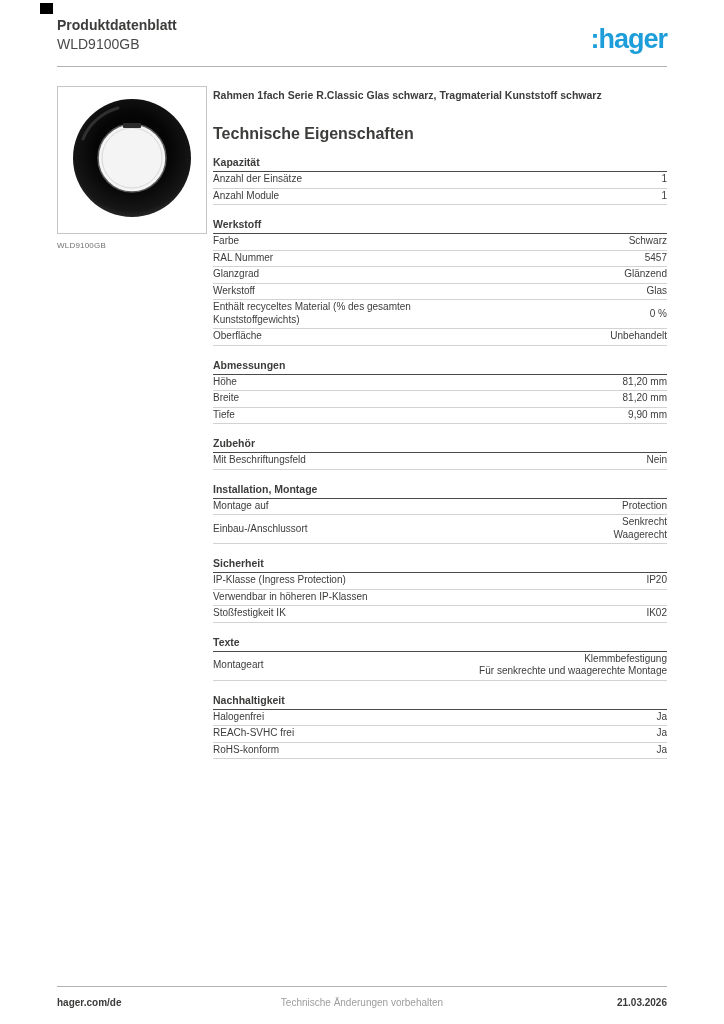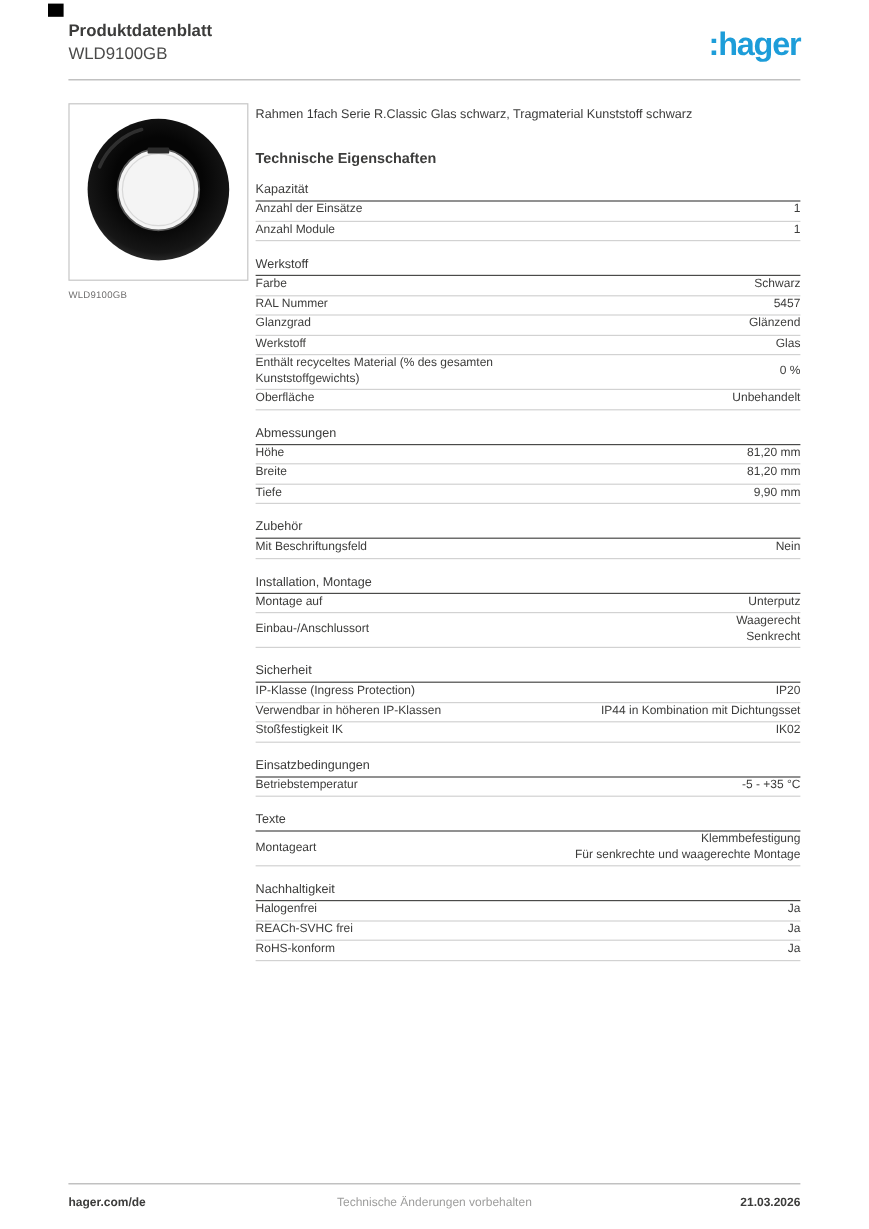--- a/index.html
+++ b/index.html
@@ -10,21 +10,21 @@
     font-family: "Liberation Sans", sans-serif;
     color: #3c3c3b;
     overflow: hidden;
   }
   .corner-mark {
     position: absolute; left: 40px; top: 3px;
     width: 13px; height: 11px; background: #000;
   }
   .header {
     padding: 17px 57px 0 57px;
-    display: flex; justify-content: space-between; align-items: center;
+    display: flex; justify-content: space-between; align-items: flex-end;
   }
   .doc-type { font-size: 14px; font-weight: bold; line-height: 1.25; }
   .product-code { font-size: 14px; line-height: 1.3; color: #4a4a49; }
   .logo {
     color: var(--brand-blue, #1d9dd9);
     font-size: 27px; font-weight: bold; letter-spacing: -1px;
     line-height: 1; margin-top: 5px;
   }
   .header-rule {
     margin: 13px 57px 0 57px;
@@ -37,25 +37,25 @@
   }
   .image-col { width: 150px; flex: none; }
   .image-box {
     width: 150px; height: 148px;
     border: 1px solid #c6c6c6;
     display: flex; align-items: center; justify-content: center;
     background: #fff;
   }
   .image-caption { font-size: 8px; color: #706f6f; margin-top: 7px; letter-spacing: 0.2px; }
   .content-col { flex: 1; min-width: 0; padding-top: 3px; }
-  .title { font-size: 10.5px; font-weight: normal; line-height: 1.3; }
-  .section-title { font-size: 12px; font-weight: bold; margin-top: 23px; }
+  .title { font-size: 10.5px; font-weight: bold; line-height: 1.3; }
+  .section-title { font-size: 16px; font-weight: bold; margin-top: 23px; }
   .group { margin-top: 13px; }
   .group-name {
-    font-size: 10.5px; font-weight: normal;
+    font-size: 10.5px; font-weight: bold;
     padding-bottom: 3px;
     border-bottom: 1px solid #4a4a49;
   }
   .row {
     display: flex; justify-content: space-between; align-items: center;
     gap: 12px;
     padding: 1px 0 2px 0;
     border-bottom: 1px solid #d2d2d2;
     font-size: 10px; line-height: 12.5px;
   }
@@ -199,58 +199,46 @@
             <div class="row-value">
               <div>Nein</div>
             </div>
           </div>
         </div>
         <div class="group">
           <div class="group-name">Installation, Montage</div>
           <div class="row">
             <div class="row-label">Montage auf</div>
             <div class="row-value">
-              <div>Unterputz</div>
+              <div>Protection</div>
             </div>
           </div>
           <div class="row">
             <div class="row-label">Einbau-/Anschlussort</div>
             <div class="row-value">
+              <div>Senkrecht</div>
               <div>Waagerecht</div>
-              <div>Senkrecht</div>
             </div>
           </div>
         </div>
         <div class="group">
           <div class="group-name">Sicherheit</div>
           <div class="row">
             <div class="row-label">IP-Klasse (Ingress Protection)</div>
             <div class="row-value">
               <div>IP20</div>
             </div>
           </div>
           <div class="row">
             <div class="row-label">Verwendbar in höheren IP-Klassen</div>
-            <div class="row-value">
-              <div>IP44 in Kombination mit Dichtungsset</div>
-            </div>
           </div>
           <div class="row">
             <div class="row-label">Stoßfestigkeit IK</div>
             <div class="row-value">
               <div>IK02</div>
-            </div>
-          </div>
-        </div>
-        <div class="group">
-          <div class="group-name">Einsatzbedingungen</div>
-          <div class="row">
-            <div class="row-label">Betriebstemperatur</div>
-            <div class="row-value">
-              <div>-5 - +35 °C</div>
             </div>
           </div>
         </div>
         <div class="group">
           <div class="group-name">Texte</div>
           <div class="row">
             <div class="row-label">Montageart</div>
             <div class="row-value">
               <div>Klemmbefestigung</div>
               <div>Für senkrechte und waagerechte Montage</div>

